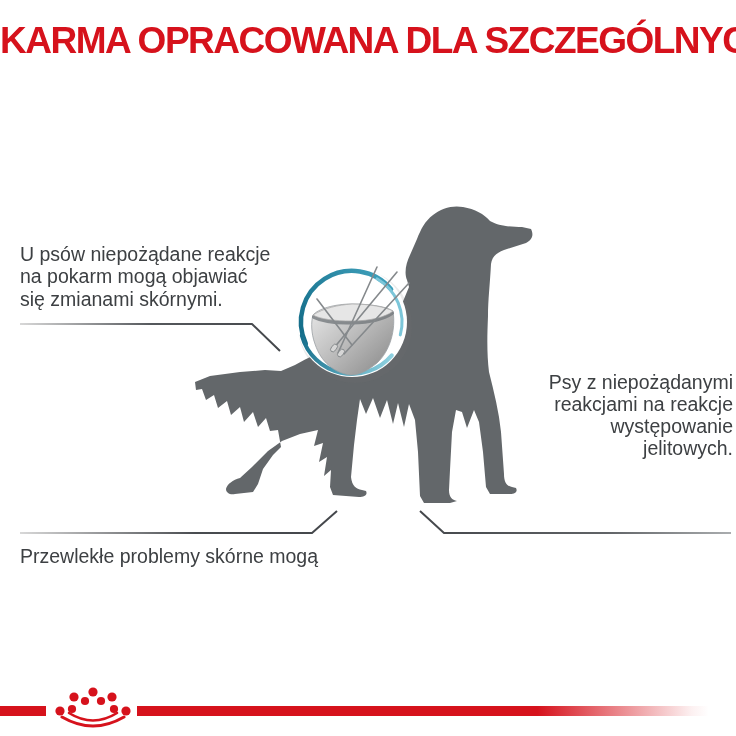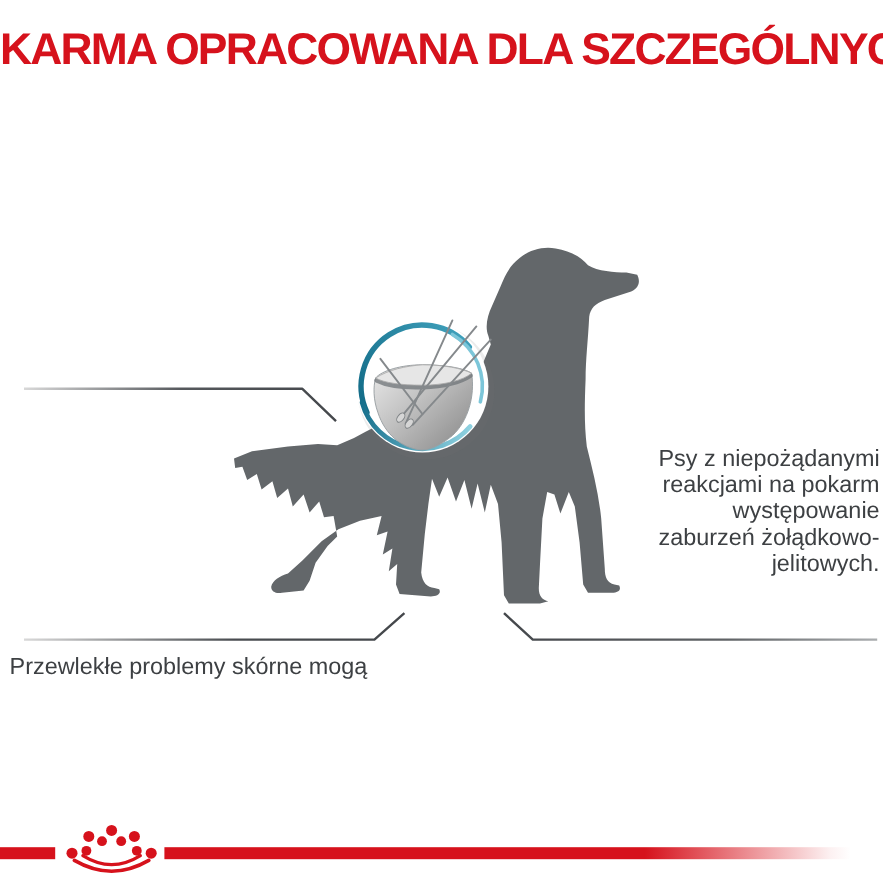--- a/index.html
+++ b/index.html
@@ -14,21 +14,21 @@
     white-space:nowrap;
   }
   .scene{position:absolute;top:0;left:0;}
   .callout{
     position:absolute;color:var(--text-gray,#3d4043);
     font-size:19.5px;line-height:22.4px;font-weight:400;
   }
   .callout div{white-space:nowrap;}
   .callout-left{left:20px;top:243px;width:290px;text-align:left;}
   .callout-right{right:3px;top:372px;width:260px;text-align:right;line-height:21.9px;}
-  .callout-bottom{left:8px;top:545px;width:380px;text-align:left;}
+  .callout-bottom{left:20px;top:545px;width:380px;text-align:left;}
 </style>
 </head>
 <body>
 
 <div class="canvas">
 
   <div class="headline">
     <div>KARMA OPRACOWANA DLA SZCZEGÓLNYCH</div>
   </div>
 
@@ -125,26 +125,30 @@
         <circle cx="72" cy="709" r="4.1"></circle>
         <circle cx="85" cy="701" r="4.1"></circle>
         <circle cx="101" cy="701" r="4.1"></circle>
         <circle cx="114" cy="709" r="4.1"></circle>
         <path d="M62,717 Q93,735 124,717" fill="none" stroke="var(--stripe-red,#d6121c)" stroke-width="3" stroke-linecap="round"></path>
         <path d="M69,713 Q93,728 117,713" fill="none" stroke="var(--stripe-red,#d6121c)" stroke-width="2.6" stroke-linecap="round"></path>
       </g>
     </g>
   </svg>
 
+  <div class="callout callout-left">
+    <div>U psów niepożądane reakcje</div>
+    <div>na pokarm mogą objawiać</div>
+    <div>się zmianami skórnymi.</div>
+  </div>
 
   <div class="callout callout-right">
     <div>Psy z niepożądanymi</div>
-    <div>reakcjami na pokarm</div>
+    <div>reakcjami na reakcje</div>
     <div>występowanie</div>
-    <div>zaburzeń żołądkowo-</div>
     <div>jelitowych.</div>
   </div>
 
   <div class="callout callout-bottom">
     <div>Przewlekłe problemy skórne mogą</div>
   </div>
 
 </div>
 
 </body></html>

